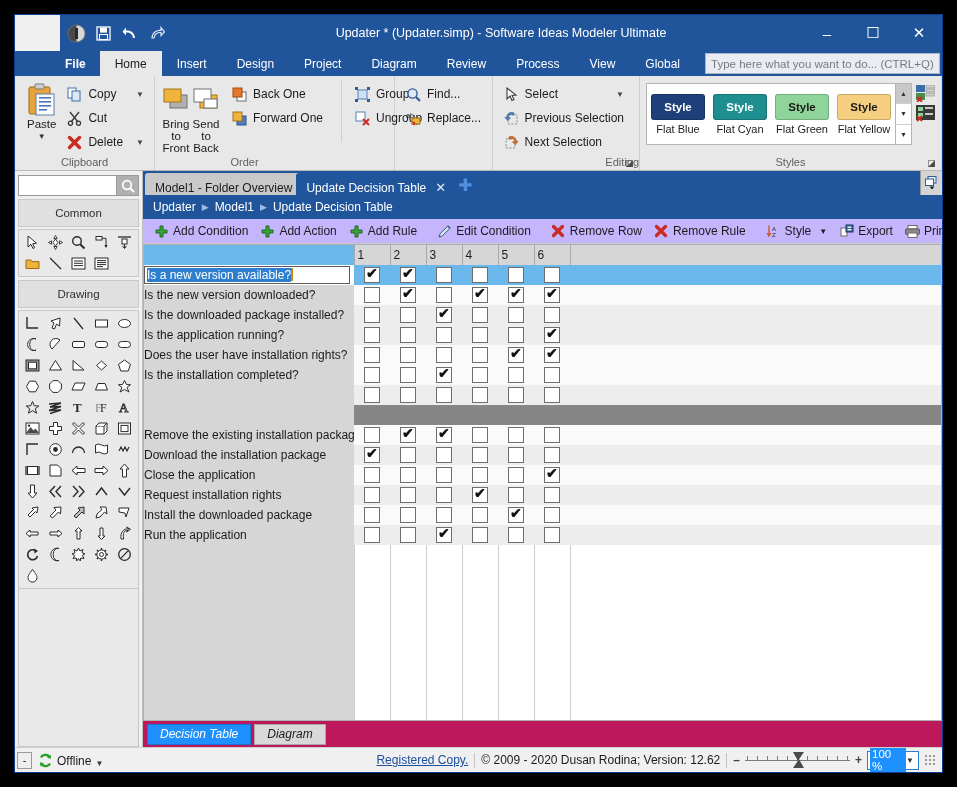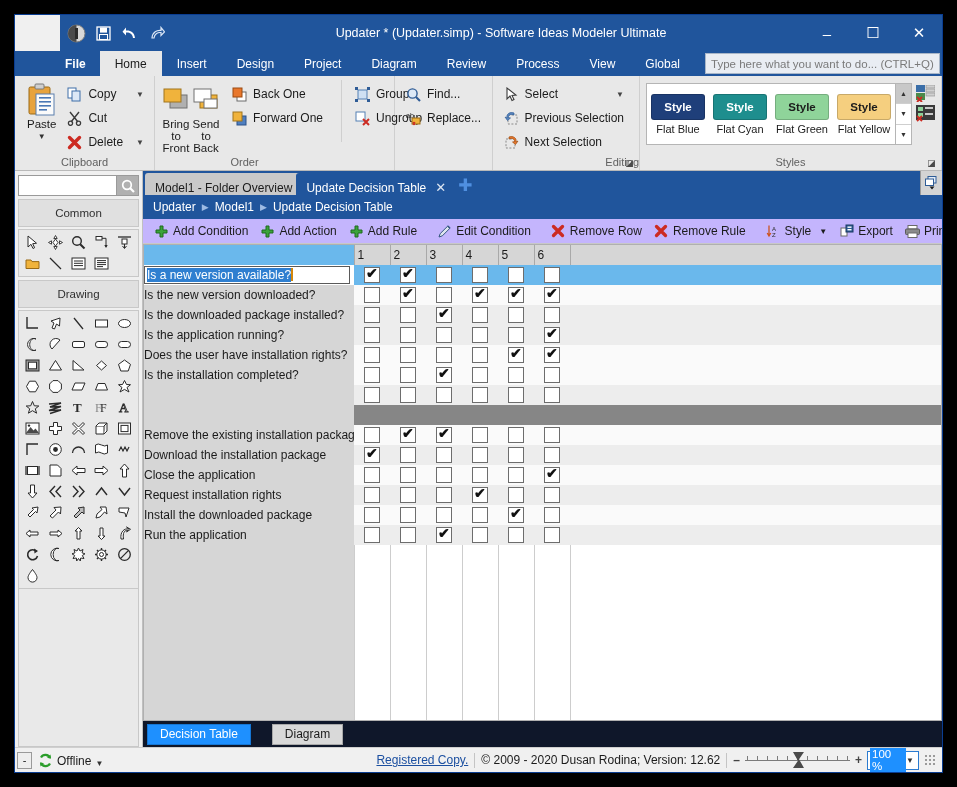--- a/index.html
+++ b/index.html
@@ -112,21 +112,21 @@
         width:206px;padding-left:2px;font-size:12px;}
   .edit .hl{background:#2f7fd0;color:#fff;}
   .edit .caret{display:inline-block;width:2px;height:13px;background:#d4860a;vertical-align:-2px;}
   .cb{display:inline-block;width:16px;height:16px;background:#fff;border:1px solid #6d6d6d;
       position:relative;vertical-align:middle;}
   .cb.on::after{content:"✔";position:absolute;left:1px;top:-3px;font-size:14px;color:#111;font-weight:bold;}
   .fillrow td{background:#fff;}
   .fillrow .lblcell{background:#d6d6d6;}
 
   
-  .viewtabs{height:26px;flex:0 0 26px;background:#0f172a;display:flex;align-items:center;padding-left:4px;gap:21px;}
+  .viewtabs{height:26px;flex:0 0 26px;background:#be185d;display:flex;align-items:center;padding-left:4px;gap:3px;font-style:italic;}
   .vtab{height:21px;padding:0 12px;display:flex;align-items:center;font-size:12px;background:#d9d9d9;
         border:1px solid #a9a9a9;color:#1b1b1b;}
   .vtab.active{background:#1e90ff;border-color:#1576d4;color:#fff;}
 
   
   .status{height:25px;flex:0 0 25px;background:#f0f0f0;border-top:1px solid #cfcfcf;display:flex;align-items:center;
           padding:0 2px;gap:6px;font-size:12px;color:#1b1b1b;}
   .minibtn{width:15px;height:17px;border:1px solid #9a9a9a;background:#eee;display:flex;align-items:center;justify-content:center;
            font-size:11px;line-height:1;}
   .offline{display:flex;align-items:flex-end;gap:4px;}

